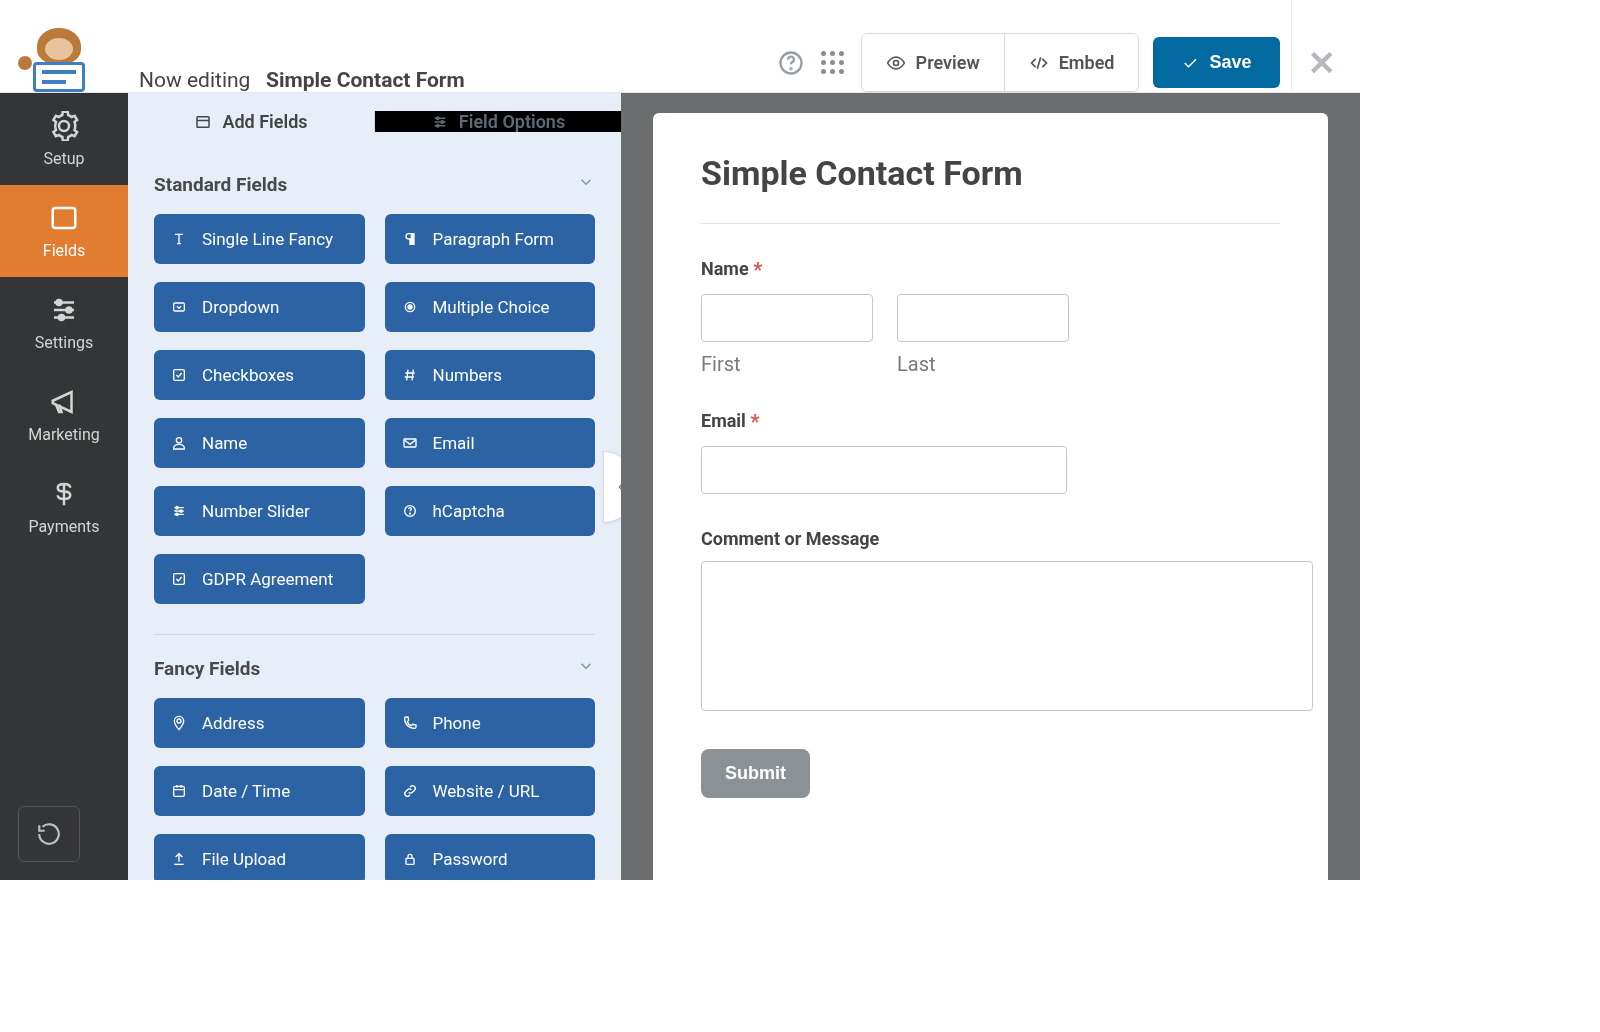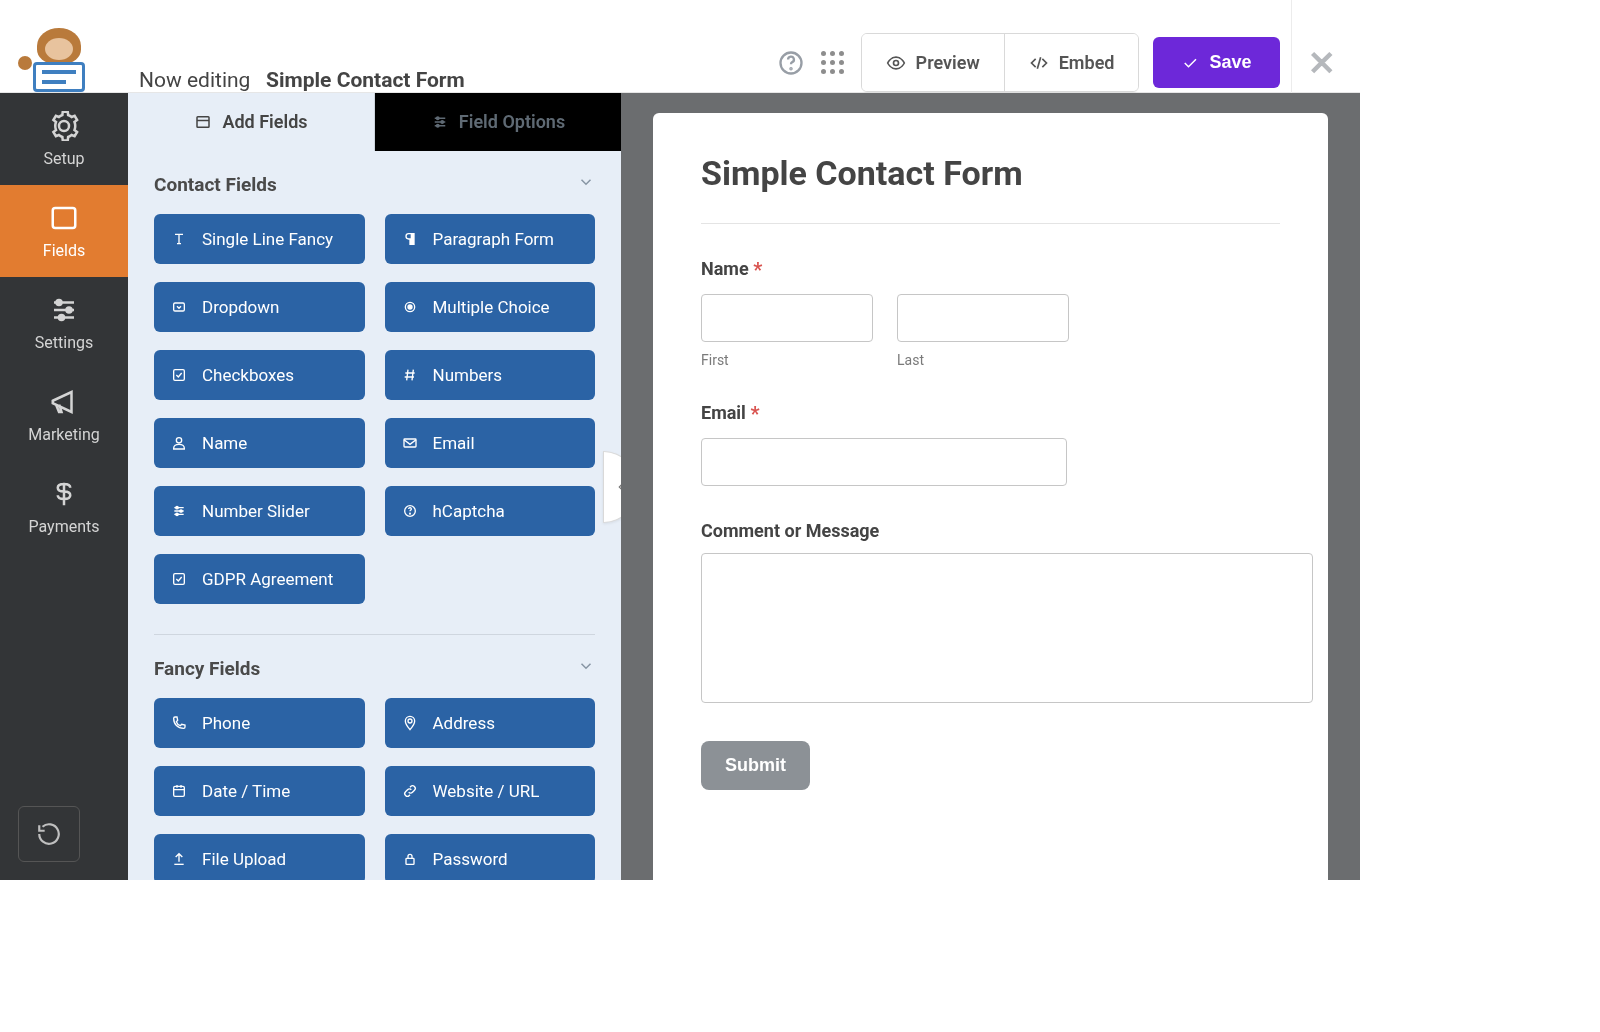--- a/index.html
+++ b/index.html
@@ -110,21 +110,21 @@
     display:flex; align-items:center; gap:10px;
     background:#fff;
     color:#555;
     font-size:18px;
     font-weight:600;
     cursor:pointer;
   }
   .btn-group .btn + .btn { border-left:1px solid #d9d9d9; }
 
   .btn-save {
-    background:#6d28d9;
+    background:#0369a1;
     color:#fff;
     border:none;
     border-radius:6px;
     padding: 15px 28px;
     font-size:18px;
     font-weight:700;
     display:flex; align-items:center; gap:10px;
     cursor:pointer;
   }
 
@@ -184,20 +184,21 @@
     width:493px;
     background:#e7eef7;
     position:relative;
     display:flex;
     flex-direction:column;
     overflow:hidden;
   }
   .tabs {
     display:flex;
     height:60px;
+    align-items:center;
   }
   .tab {
     flex:1;
     display:flex;align-items:center;justify-content:center;gap:10px;
     font-size:18px;
     font-weight:600;
     color:#444;
     cursor:pointer;
   }
   .tab.inactive { background:#000000; color:#5f6a74; border-left:1px solid #cdd5dd; }
@@ -290,21 +291,21 @@
     font-size:18px;
     font-weight:700;
     color:#444;
     margin-bottom:12px;
     display:block;
   }
   .req { color:#d9534f; font-size:20px; vertical-align:top; }
 
   .name-row { display:flex; gap:24px; }
   .name-col { }
-  .name-col .sub { color:#7a7a7a; font-size:14px; margin-top:10px; }
+  .name-col .sub { color:#7a7a7a; font-size:20px; margin-top:10px; }
 
   .tinput {
     height:48px;
     width:172px;
     border:1px solid #c6c6c6;
     border-radius:4px;
     padding:0 10px;
     font-size:16px;
   }
   .tinput.wide { width:366px; }
@@ -468,21 +469,21 @@
             <circle cx="15" cy="12" r="1.6" fill="currentColor"></circle>
             <circle cx="9" cy="17" r="1.6" fill="currentColor"></circle>
           </svg>
         <span>Field Options</span>
       </div>
     </div>
 
     <div class="sidebar-scroll">
       <div class="section">
         <div class="section-head">
-          <div class="section-title">Contact Fields</div>
+          <div class="section-title">Standard Fields</div>
           <div class="chev">
             <svg viewBox="0 0 24 24" width="18" height="18">
                 <path d="M6 9l6 6 6-6"></path>
               </svg>
           </div>
         </div>
         <div class="field-grid" id="standard-grid">
             <div class="field-btn">
               <span class="fi">
                 <svg viewBox="0 0 24 24" width="16" height="16">
@@ -593,32 +594,32 @@
           <div class="chev">
             <svg viewBox="0 0 24 24" width="18" height="18">
                 <path d="M6 9l6 6 6-6"></path>
               </svg>
           </div>
         </div>
         <div class="field-grid" id="fancy-grid">
             <div class="field-btn">
               <span class="fi">
                 <svg viewBox="0 0 24 24" width="16" height="16" fill="currentColor" stroke="none">
+                  <path d="M12 2a7 7 0 0 0-7 7c0 5 7 13 7 13s7-8 7-13a7 7 0 0 0-7-7zm0 10a3 3 0 1 1 0-6 3 3 0 0 1 0 6z"></path>
+                </svg>
+              </span>
+              <span class="lbl">Address</span>
+            </div>
+            <div class="field-btn">
+              <span class="fi">
+                <svg viewBox="0 0 24 24" width="16" height="16" fill="currentColor" stroke="none">
                   <path d="M6 3c-1 0-2 1-2 2 0 9 6 15 15 15 1 0 2-1 2-2v-3l-5-1-2 2c-3-1-5-3-6-6l2-2-1-5H6z"></path>
                 </svg>
               </span>
               <span class="lbl">Phone</span>
-            </div>
-            <div class="field-btn">
-              <span class="fi">
-                <svg viewBox="0 0 24 24" width="16" height="16" fill="currentColor" stroke="none">
-                  <path d="M12 2a7 7 0 0 0-7 7c0 5 7 13 7 13s7-8 7-13a7 7 0 0 0-7-7zm0 10a3 3 0 1 1 0-6 3 3 0 0 1 0 6z"></path>
-                </svg>
-              </span>
-              <span class="lbl">Address</span>
             </div>
             <div class="field-btn">
               <span class="fi">
                 <svg viewBox="0 0 24 24" width="16" height="16">
                   <rect x="4" y="5" width="16" height="15" rx="2"></rect>
                   <path d="M4 10h16M9 3v4M15 3v4"></path>
                 </svg>
               </span>
               <span class="lbl">Date / Time</span>
             </div>

